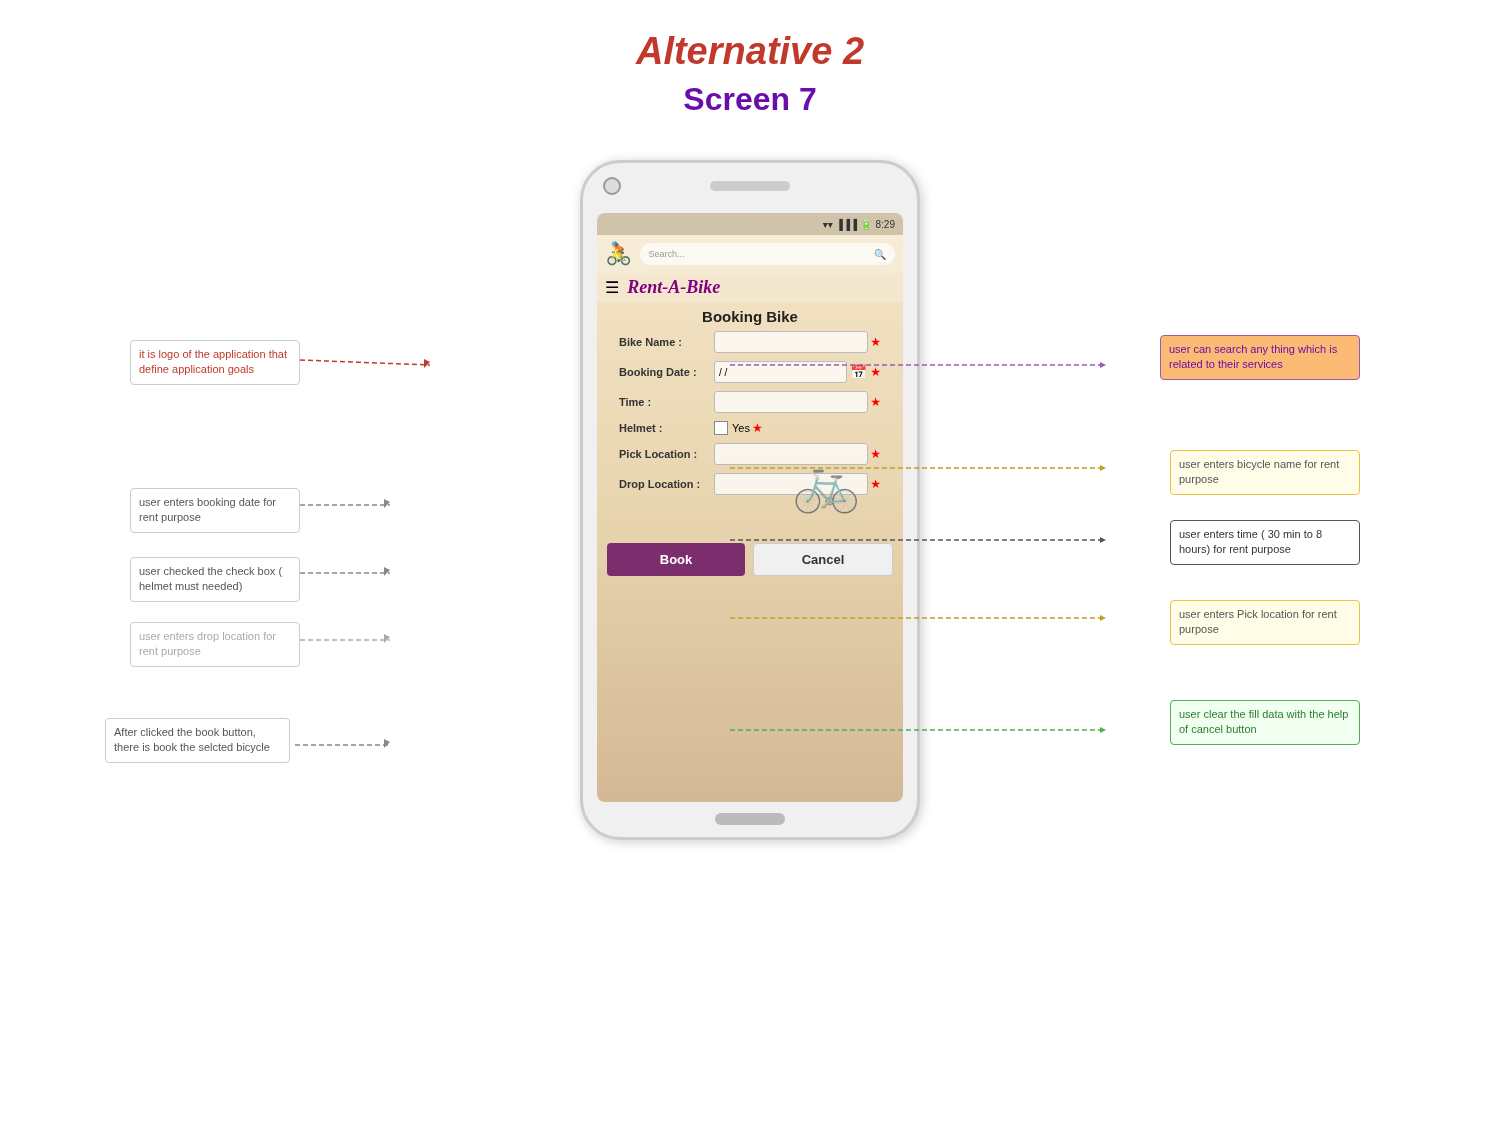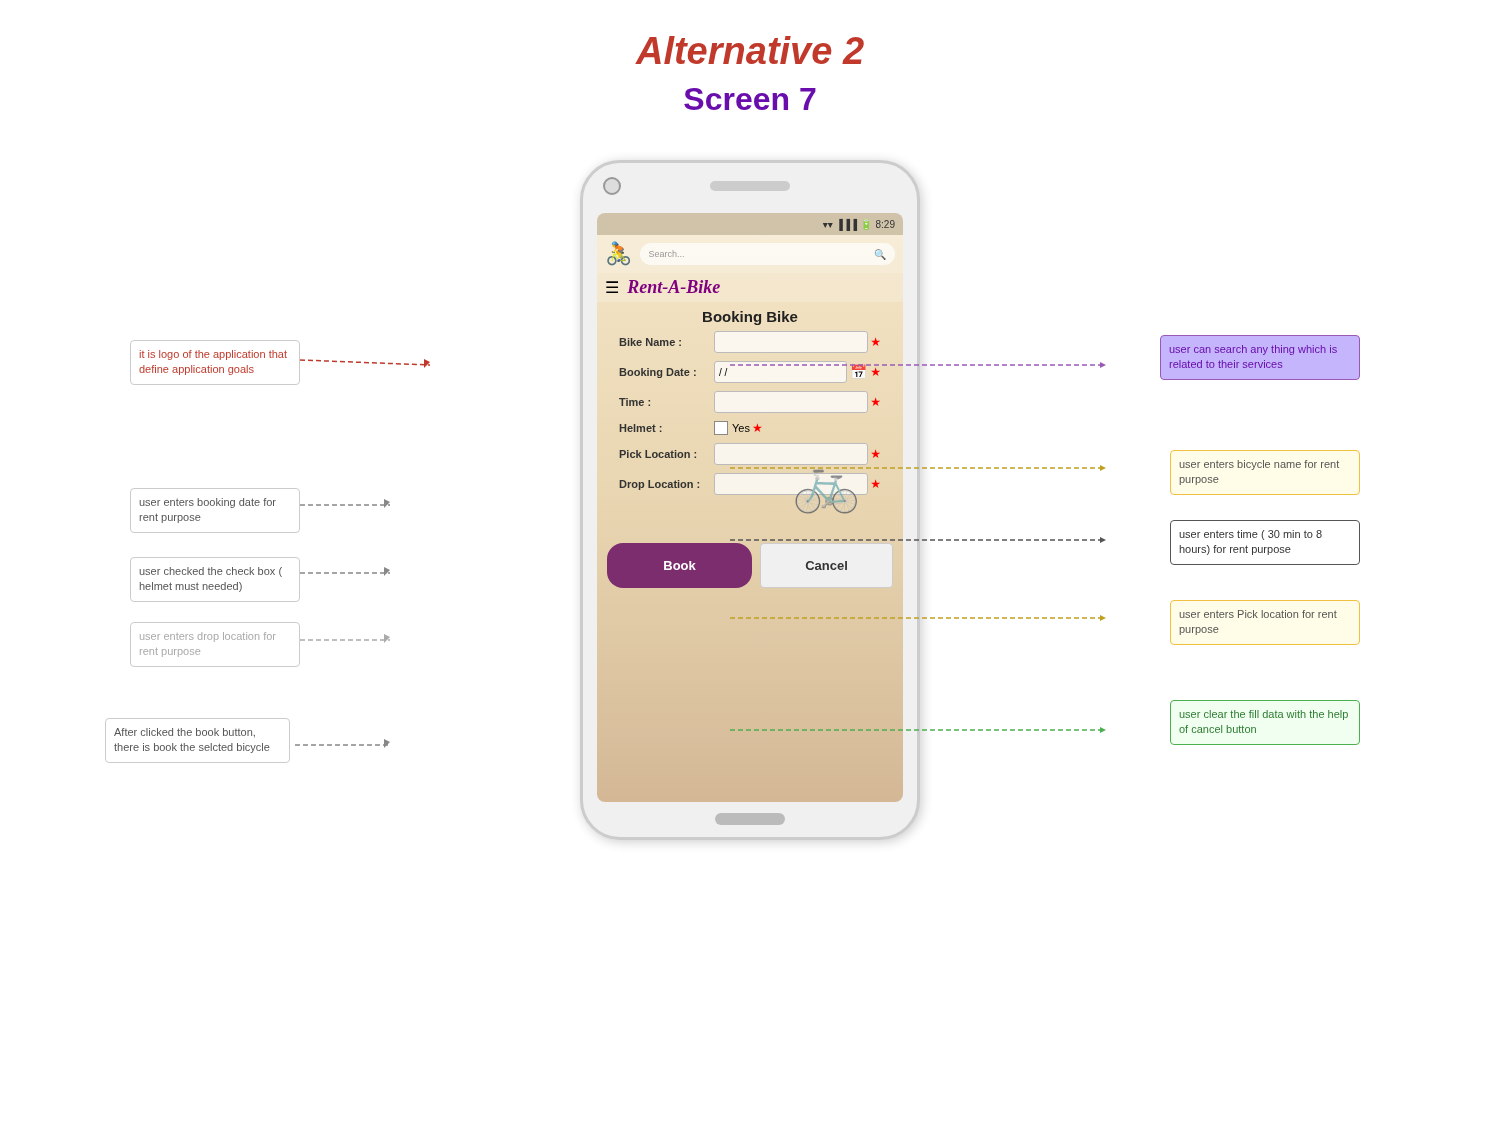--- a/index.html
+++ b/index.html
@@ -218,22 +218,22 @@
       display: flex;
       gap: 8px;
       padding: 8px 10px;
       margin-top: 4px;
     }
     .btn-book {
       flex: 1;
       background: #7b2d6e;
       color: white;
       border: none;
-      border-radius: 16px;
-      padding: 15px;
+      border-radius: 4px;
+      padding: 8px;
       font-weight: bold;
       font-size: 13px;
       cursor: pointer;
     }
     .btn-cancel {
       flex: 1;
       background: #f0f0f0;
       color: #333;
       border: 1px solid #ccc;
       border-radius: 4px;
@@ -263,21 +263,21 @@
     }
 
     
     .ann-right-box {
       padding: 6px 8px;
       border-radius: 4px;
       max-width: 190px;
       font-size: 11px;
       line-height: 1.4;
     }
-    .ann-purple { background: #c4b5fd; border: 1px solid #9b59b6; color: #6a0dad; }
+    .ann-purple { background: #fdba74; border: 1px solid #9b59b6; color: #6a0dad; }
     .ann-yellow { background: #fffde7; border: 1px solid #f0c040; color: #555; }
     .ann-black  { background: #fff; border: 1px solid #555; color: #333; }
     .ann-green  { background: #f0fff0; border: 1px solid #4caf50; color: #2e7d32; }
 
     
     .arrows-svg {
       position: absolute;
       top: 0; left: 0;
       width: 1500px;
       height: 1125px;

